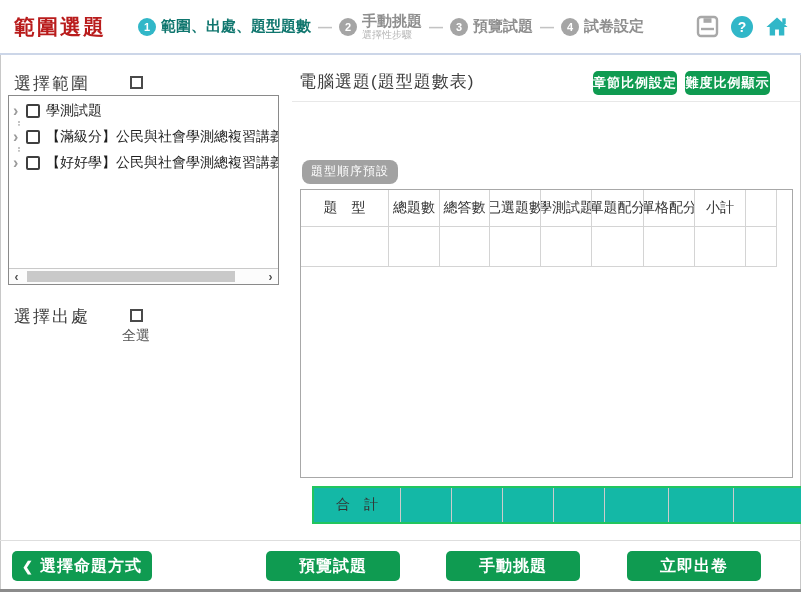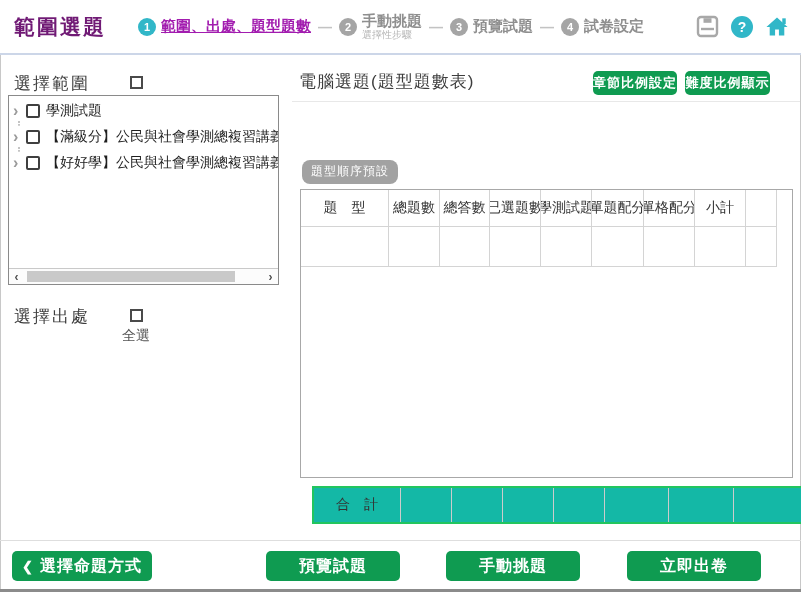--- a/index.html
+++ b/index.html
@@ -2,27 +2,27 @@
 <html><head>
 <meta charset="utf-8">
 <style>
   * { margin:0; padding:0; box-sizing:border-box; }
   html,body { background:#fff; }
   body { font-family:"Liberation Sans","DejaVu Sans",sans-serif; }
   .app { position:relative; width:801px; height:592px; background:#fff; overflow:hidden; }
 
   
   .header { position:absolute; top:0; left:0; width:801px; height:53px; display:flex; align-items:center; padding:0 12px 0 14px; background:#fff; }
-  .app-title { font-size:21px; font-weight:bold; color:#701a75; letter-spacing:2px; white-space:nowrap; }
+  .app-title { font-size:21px; font-weight:bold; color:#b91c1c; letter-spacing:2px; white-space:nowrap; }
   .stepper { display:flex; align-items:center; margin-left:32px; }
   .step { display:flex; align-items:center; gap:5px; cursor:default; }
   .step-circle { width:18px; height:18px; border-radius:50%; background:#a5a5a5; color:#fff; font-size:11px; font-weight:bold; display:flex; align-items:center; justify-content:center; flex:none; }
   .step-label { font-size:15px; font-weight:bold; color:#8f8f8f; white-space:nowrap; }
   .step.active .step-circle { background:#31b7c8; }
-  .step.active .step-label { color:#a21caf;text-decoration:underline; }
+  .step.active .step-label { color:#0f766e; }
   .step-col { display:flex; flex-direction:column; line-height:1.15; }
   .step-sub { font-size:10px; color:#b5b5b5; white-space:nowrap; }
   .sep { color:#c3c3c3; font-weight:bold; font-size:14px; margin:0 7px; }
   .header-icons { margin-left:auto; display:flex; align-items:center; gap:12px; }
   .icon-btn { width:24px; height:24px; display:flex; align-items:center; justify-content:center; cursor:pointer; }
   .help-circle { width:22px; height:22px; border-radius:50%; background:#31b7c8; color:#fff; font-weight:bold; font-size:14px; display:flex; align-items:center; justify-content:center; }
   .hdr-divider { position:absolute; top:53px; left:0; width:801px; height:2px; background:#ccd6e8; }
 
   
   .edge-left  { position:absolute; left:0; top:55px; height:534px; width:1px; background:#c8c8c8; }

